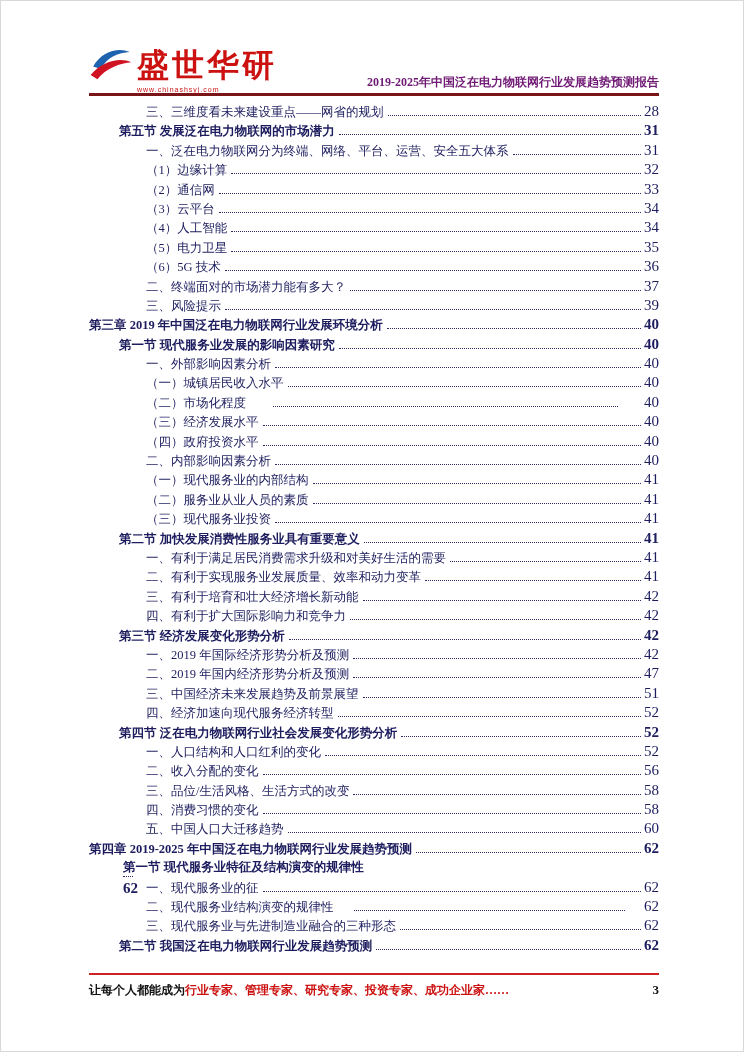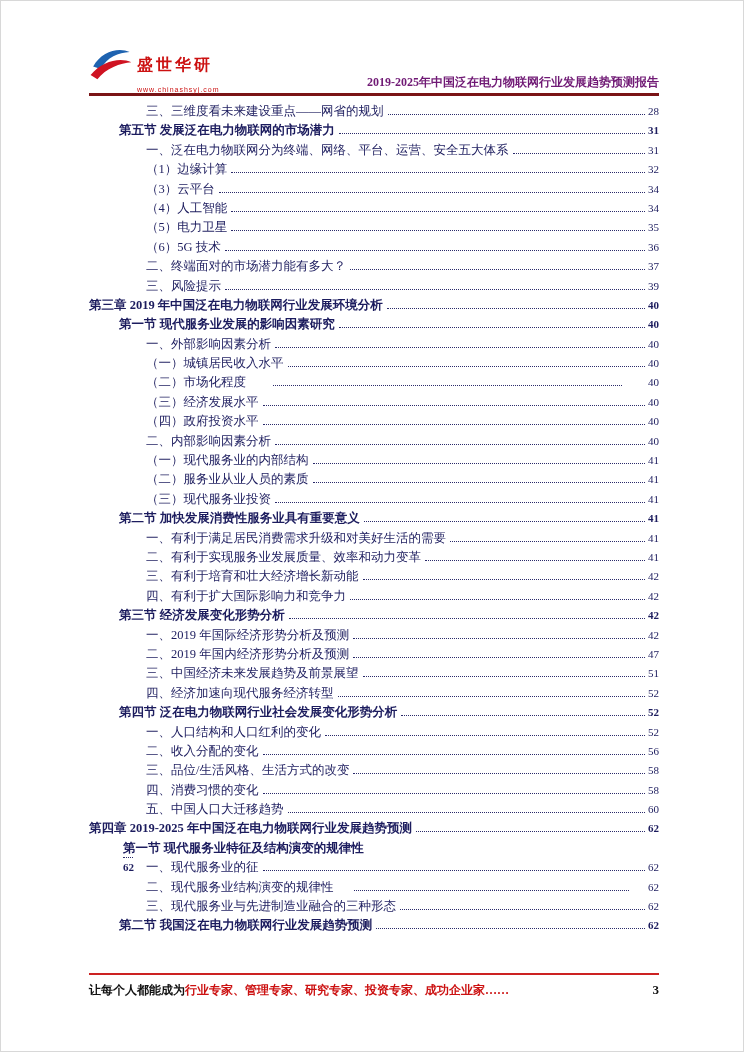--- a/index.html
+++ b/index.html
@@ -22,21 +22,21 @@
     justify-content: space-between;
     align-items: flex-end;
     height: 92px;
     padding-top: 40px;
   }
   .logo { display: flex; flex-direction: column; }
   .logo-row { display: flex; align-items: center; gap: 4px; }
   .logo-name {
     color: #cc1111;
     font-weight: 700;
-    font-size: 16px;
+    font-size: 32px;
     letter-spacing: 3px;
     line-height: 1;
   }
   .logo-url {
     color: #cc1111;
     font-size: 7px;
     letter-spacing: 1px;
     margin-top: 2px;
     padding-left: 48px;
     font-family: "Liberation Sans", sans-serif;
@@ -63,21 +63,21 @@
     white-space: nowrap;
   }
   .toc-row.bold { font-weight: 700; }
   .toc-text { flex: 0 0 auto; }
   .leader {
     flex: 1 1 auto;
     border-bottom: 1.6px dotted #2b2b6b;
     margin: 0 3px 3px 4px;
     min-width: 10px;
   }
-  .toc-page { flex: 0 0 auto; font-size: 11px; }
+  .toc-page { flex: 0 0 auto; font-size: 15px; }
 
   
   .footer-area {
     position: absolute;
     left: 88px;
     right: 84px;
     top: 972px;
   }
   .footer-rule { border-top: 2px solid #cc2222; }
   .footer {
@@ -133,20 +133,25 @@
           <span class="toc-text">一、泛在电力物联网分为终端、网络、平台、运营、安全五大体系</span>
           <span class="leader"></span>
           <span class="toc-page">31</span>
         </div>
         <div class="toc-row" style="padding-left: 57px;">
           <span class="toc-text">（1）边缘计算</span>
           <span class="leader"></span>
           <span class="toc-page">32</span>
         </div>
         <div class="toc-row" style="padding-left: 57px;">
+          <span class="toc-text">（2）通信网</span>
+          <span class="leader"></span>
+          <span class="toc-page">33</span>
+        </div>
+        <div class="toc-row" style="padding-left: 57px;">
           <span class="toc-text">（3）云平台</span>
           <span class="leader"></span>
           <span class="toc-page">34</span>
         </div>
         <div class="toc-row" style="padding-left: 57px;">
           <span class="toc-text">（4）人工智能</span>
           <span class="leader"></span>
           <span class="toc-page">34</span>
         </div>
         <div class="toc-row" style="padding-left: 57px;">

